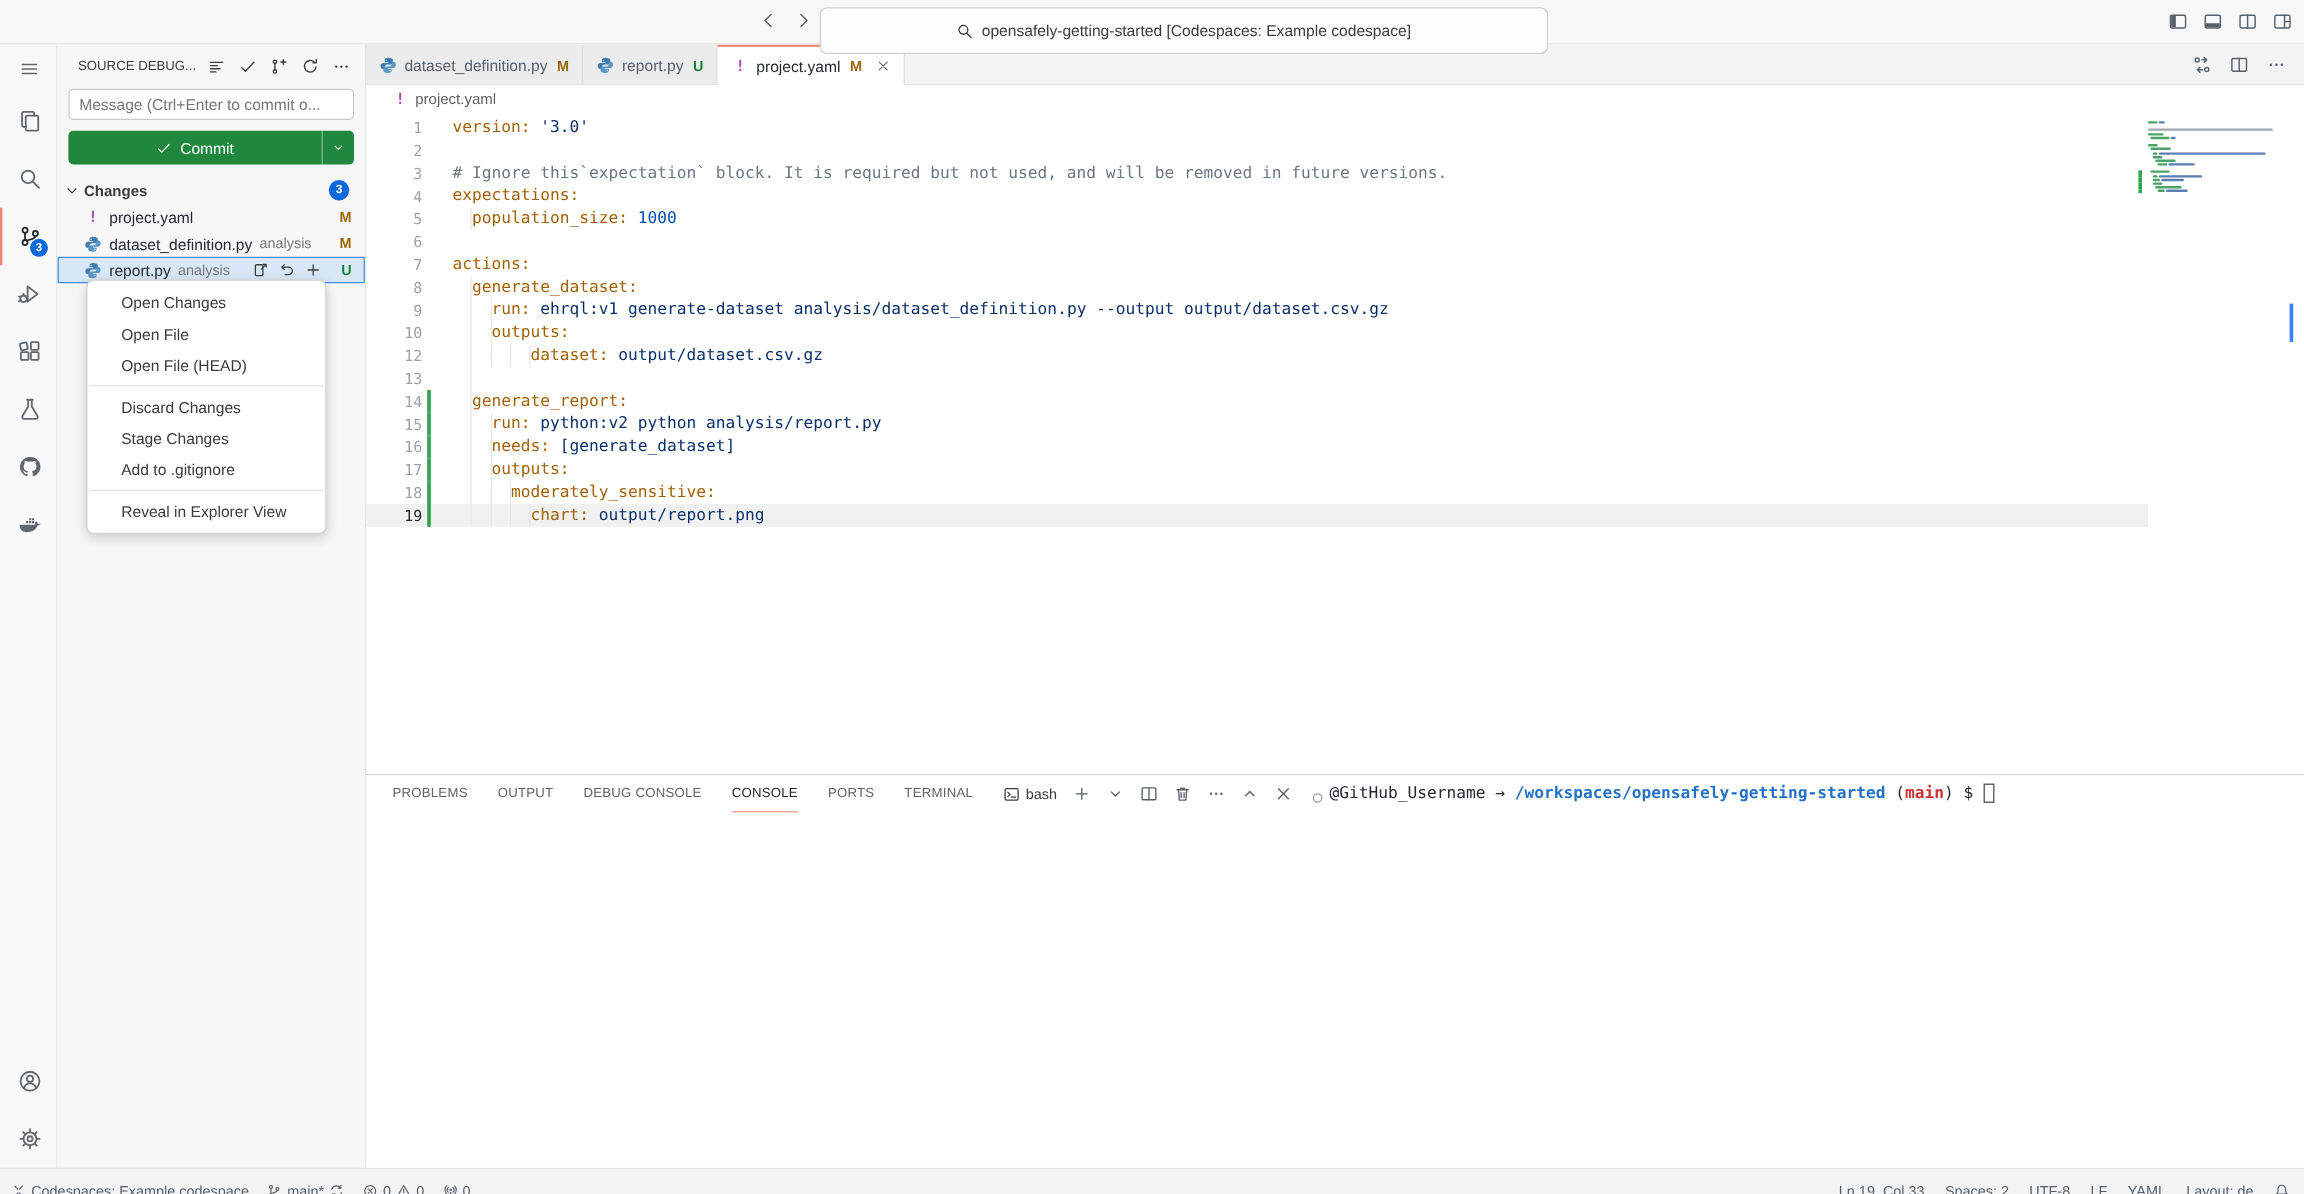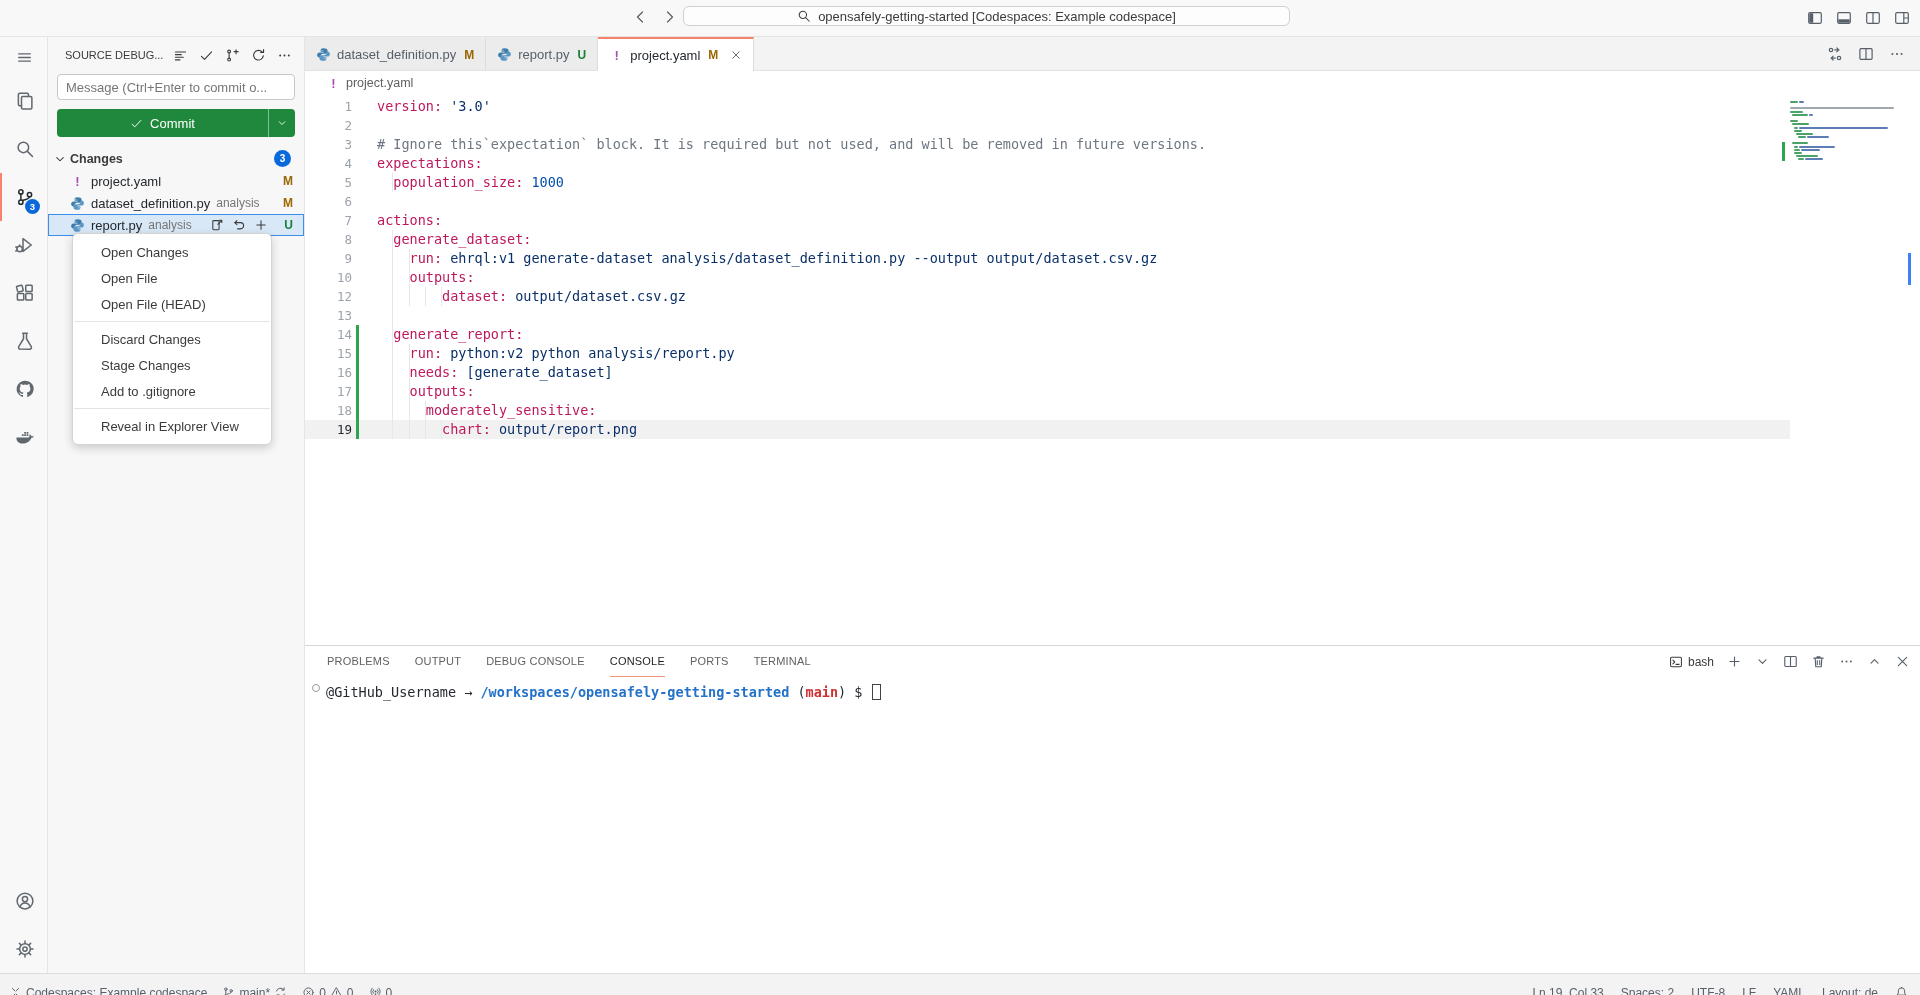--- a/index.html
+++ b/index.html
@@ -4,21 +4,21 @@
 <style>
 *{margin:0;padding:0;box-sizing:border-box}
 html,body{width:1920px;height:995px;overflow:hidden}
 body{font-family:"Liberation Sans",sans-serif;font-size:13px;color:#24292f;background:#fff;position:relative}
 .icon{display:inline-flex;flex:none}
 .icon svg{width:100%;height:100%;display:block}
 
 
 #titlebar{height:37px;background:#f8f8f8;border-bottom:1px solid #e5e5e5;position:relative}
 #nav-arrows{position:absolute;left:632px;top:9px;display:flex;gap:14px;color:#57606a}
-#searchbox{position:absolute;left:683px;top:6px;width:607px;height:20px;background:#fdfdfd;border:1px solid #cfcfcf;border-radius:6px;display:flex;align-items:center;justify-content:center;gap:7px;color:#3b3b3b}
+#searchbox{position:absolute;left:683px;top:6px;width:607px;height:39px;background:#fdfdfd;border:1px solid #cfcfcf;border-radius:6px;display:flex;align-items:center;justify-content:center;gap:7px;color:#3b3b3b}
 #tb-icons{position:absolute;right:10px;top:10px;display:flex;gap:13px;color:#57606a}
 
 
 #shell{display:flex;height:936px}
 #activitybar{width:48px;background:#f8f8f8;border-right:1px solid #e5e5e5;display:flex;flex-direction:column;align-items:stretch}
 .ab-item{height:48px;display:flex;align-items:center;justify-content:center;color:#60676e;position:relative;border-left:2px solid transparent}
 .ab-item.menu{height:40px}
 .ab-item.active{border-left-color:#f9826c;color:#24292f}
 .ab-badge{position:absolute;right:7px;bottom:7px;min-width:15px;height:15px;border-radius:8px;background:#0969da;color:#fff;font-size:9.5px;font-weight:700;display:flex;align-items:center;justify-content:center;padding:0 3px}
 .ab-spacer{flex:1}
@@ -63,36 +63,36 @@
 #codewrap{flex:1;position:relative;overflow:hidden;font-family:"DejaVu Sans Mono",monospace;font-size:13.5px}
 #codelines{position:absolute;top:2px;left:0;right:130px}
 .cline{display:flex;height:19px;line-height:19px;white-space:pre}
 .cline.cur{background:#f1f1f1}
 .ln{width:47px;text-align:right;color:#9da3ab;font-size:12.5px;flex:none}
 .cline.cur .ln{color:#24292f}
 .lnmark{width:12px;flex:none;position:relative}
 .lnmark.mod::before{content:"";position:absolute;left:4px;top:0;bottom:0;width:3px;background:#2da44e}
 .codetext{position:relative;flex:1;padding-left:13px;color:#24292f}
 .guide{position:absolute;top:0;bottom:0;width:1px;background:#e7e7e7}
-.tk-k{color:#be185d}.tk-v{color:#0a3069}.tk-num{color:#0550ae}.tk-c{color:#6e7781}.tk-d{color:#24292f}
+.tk-k{color:#a16207}.tk-v{color:#0a3069}.tk-num{color:#0550ae}.tk-c{color:#6e7781}.tk-d{color:#24292f}
 #minimap{position:absolute;top:6px;right:26px;width:104px;bottom:4px}
 .mm-line{height:2px;margin-bottom:1.2px;display:flex;position:relative}
 .mm-seg{height:2px;border-radius:1px}
 .mm-mark{position:absolute;left:-8px;top:-0.5px;width:2.5px;height:3.2px;background:#2da44e}
 #ruler-mark{position:absolute;right:9px;top:158px;width:3px;height:32px;background:#3b82f6}
 
 
-#panel{height:328px;border-top:1px solid #d6d6d6;display:flex;flex-direction:column;background:#fff}
+#panel{height:328px;border-top:1px solid #d6d6d6;display:flex;background:#fff}
 #panelbar{height:31px;display:flex;align-items:center;padding:0 10px 0 22px}
 .ptab{margin-right:25px;font-size:11px;color:#616161;height:31px;display:flex;align-items:center;border-bottom:1.5px solid transparent;letter-spacing:.2px}
 .ptab.active{color:#1f1f1f;border-bottom-color:#f0937b}
 #panel-actions{margin-left:auto;display:flex;align-items:center;gap:13px;color:#57606a}
 #bash-label{display:flex;align-items:center;gap:5px;font-size:12px;color:#3b3b3b}
 #terminal{flex:1;padding:7px 0 0 7px;font-family:"DejaVu Sans Mono",monospace;font-size:13.5px;color:#24292f}
-#term-line{display:flex;align-items:flex-start}
+#term-line{display:flex;align-items:flex-end}
 #term-circle{width:8px;height:8px;border:1.2px solid #9a9a9a;border-radius:50%;flex:none;margin-right:6px}
 .t-fg{color:#24292f;white-space:pre}
 .t-path{color:#2472c8;font-weight:700;white-space:pre}
 .t-branch{color:#cd3131;font-weight:700;white-space:pre}
 #t-cursor{display:inline-block;width:9px;height:16px;border:1px solid #444;margin-left:1px}
 
 
 #statusbar{height:38px;background:#f3f3f3;border-top:1px solid #dcdcdc;display:flex;align-items:center;padding:0 12px 0 9px;font-size:12px;color:#57606a}
 .st-item{display:flex;align-items:center;gap:4px;margin-right:15px;white-space:nowrap}
 .st-right{margin-left:auto;display:flex;align-items:center}

